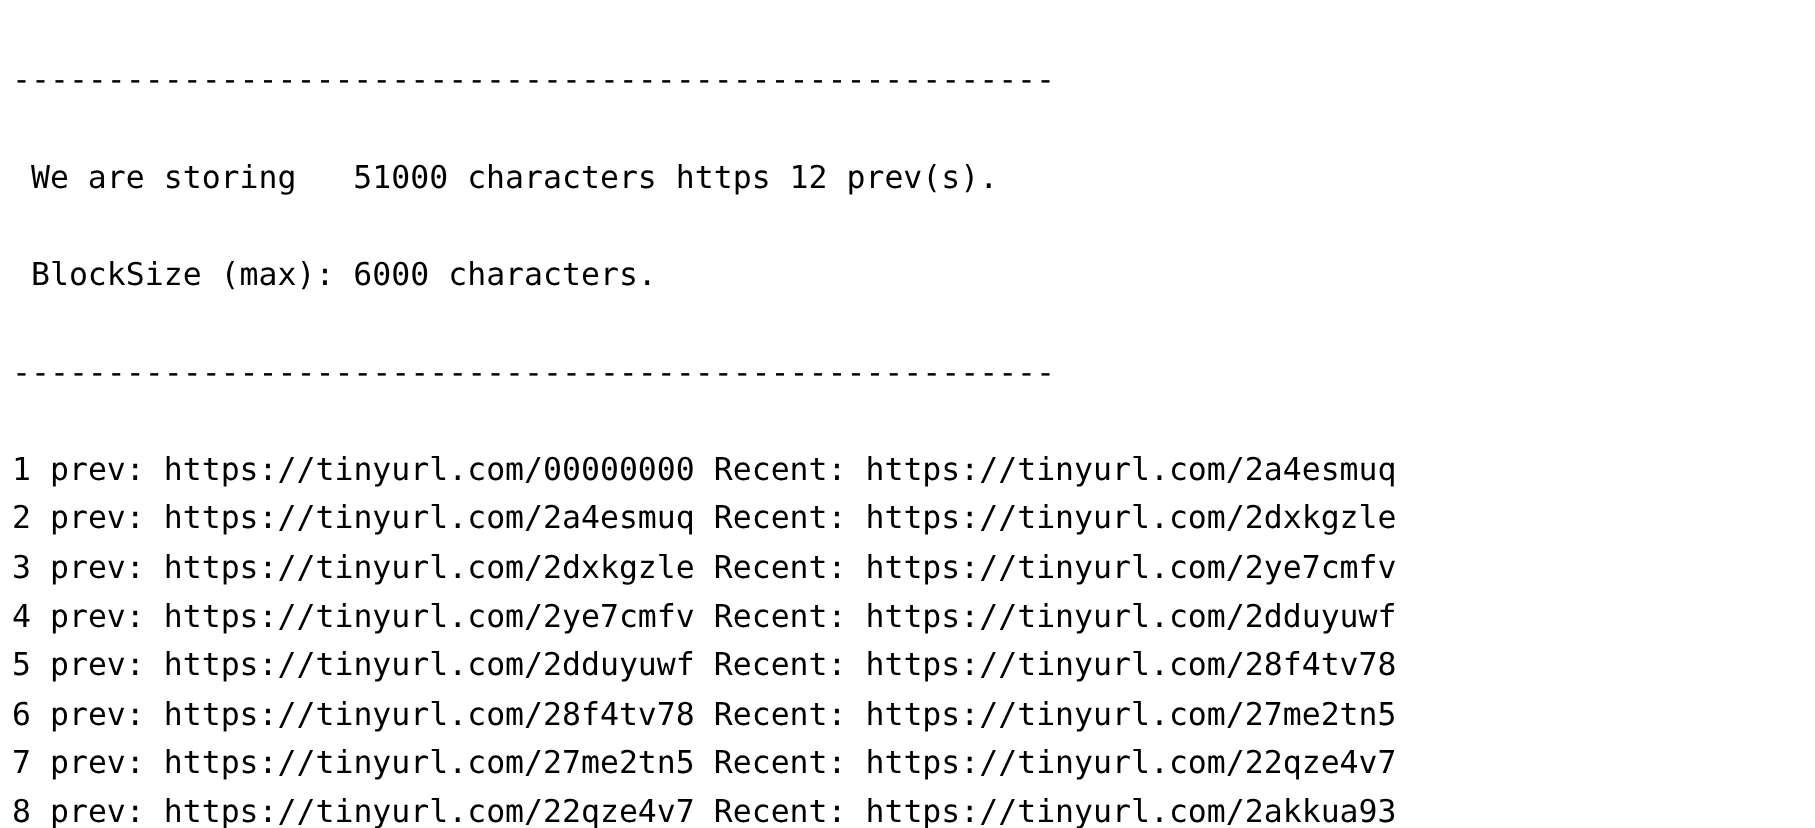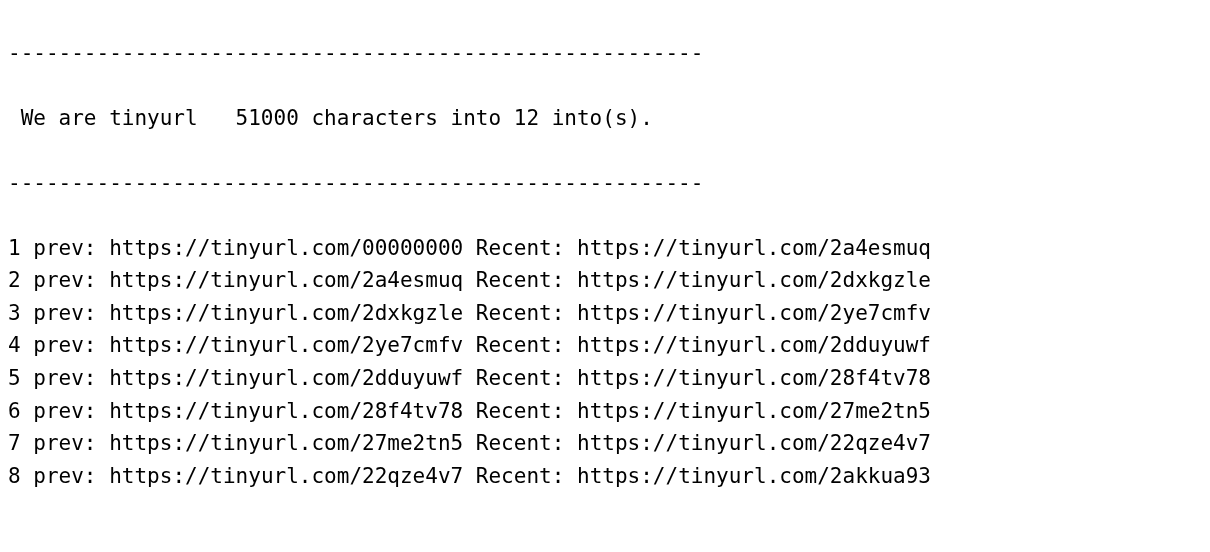--- a/index.html
+++ b/index.html
@@ -19,17 +19,18 @@
     padding: 4px 8px;
     letter-spacing: 0px;
   }
   .line { display: block; }
 </style>
 </head>
 <body>
 
 <div class="terminal">
 <span class="line">-------------------------------------------------------</span>
-<span class="line"><span> We are tinyurl   </span><span>51000</span><span> characters into </span><span>12</span><span> into(s).</span></span>
+<span class="line"><span> We are storing   </span><span>51000</span><span> characters https </span><span>12</span><span> prev(s).</span></span>
+<span class="line"><span> BlockSize (max): </span><span>6000</span><span> characters.</span></span>
 <span class="line">-------------------------------------------------------</span>
 <div id="rows-container"><span class="line"><span>1</span><span> prev: </span><span>https://tinyurl.com/00000000</span><span> Recent: </span><span>https://tinyurl.com/2a4esmuq</span></span><span class="line"><span>2</span><span> prev: </span><span>https://tinyurl.com/2a4esmuq</span><span> Recent: </span><span>https://tinyurl.com/2dxkgzle</span></span><span class="line"><span>3</span><span> prev: </span><span>https://tinyurl.com/2dxkgzle</span><span> Recent: </span><span>https://tinyurl.com/2ye7cmfv</span></span><span class="line"><span>4</span><span> prev: </span><span>https://tinyurl.com/2ye7cmfv</span><span> Recent: </span><span>https://tinyurl.com/2dduyuwf</span></span><span class="line"><span>5</span><span> prev: </span><span>https://tinyurl.com/2dduyuwf</span><span> Recent: </span><span>https://tinyurl.com/28f4tv78</span></span><span class="line"><span>6</span><span> prev: </span><span>https://tinyurl.com/28f4tv78</span><span> Recent: </span><span>https://tinyurl.com/27me2tn5</span></span><span class="line"><span>7</span><span> prev: </span><span>https://tinyurl.com/27me2tn5</span><span> Recent: </span><span>https://tinyurl.com/22qze4v7</span></span><span class="line"><span>8</span><span> prev: </span><span>https://tinyurl.com/22qze4v7</span><span> Recent: </span><span>https://tinyurl.com/2akkua93</span></span></div>
 
 </div>
 
 </body></html>

